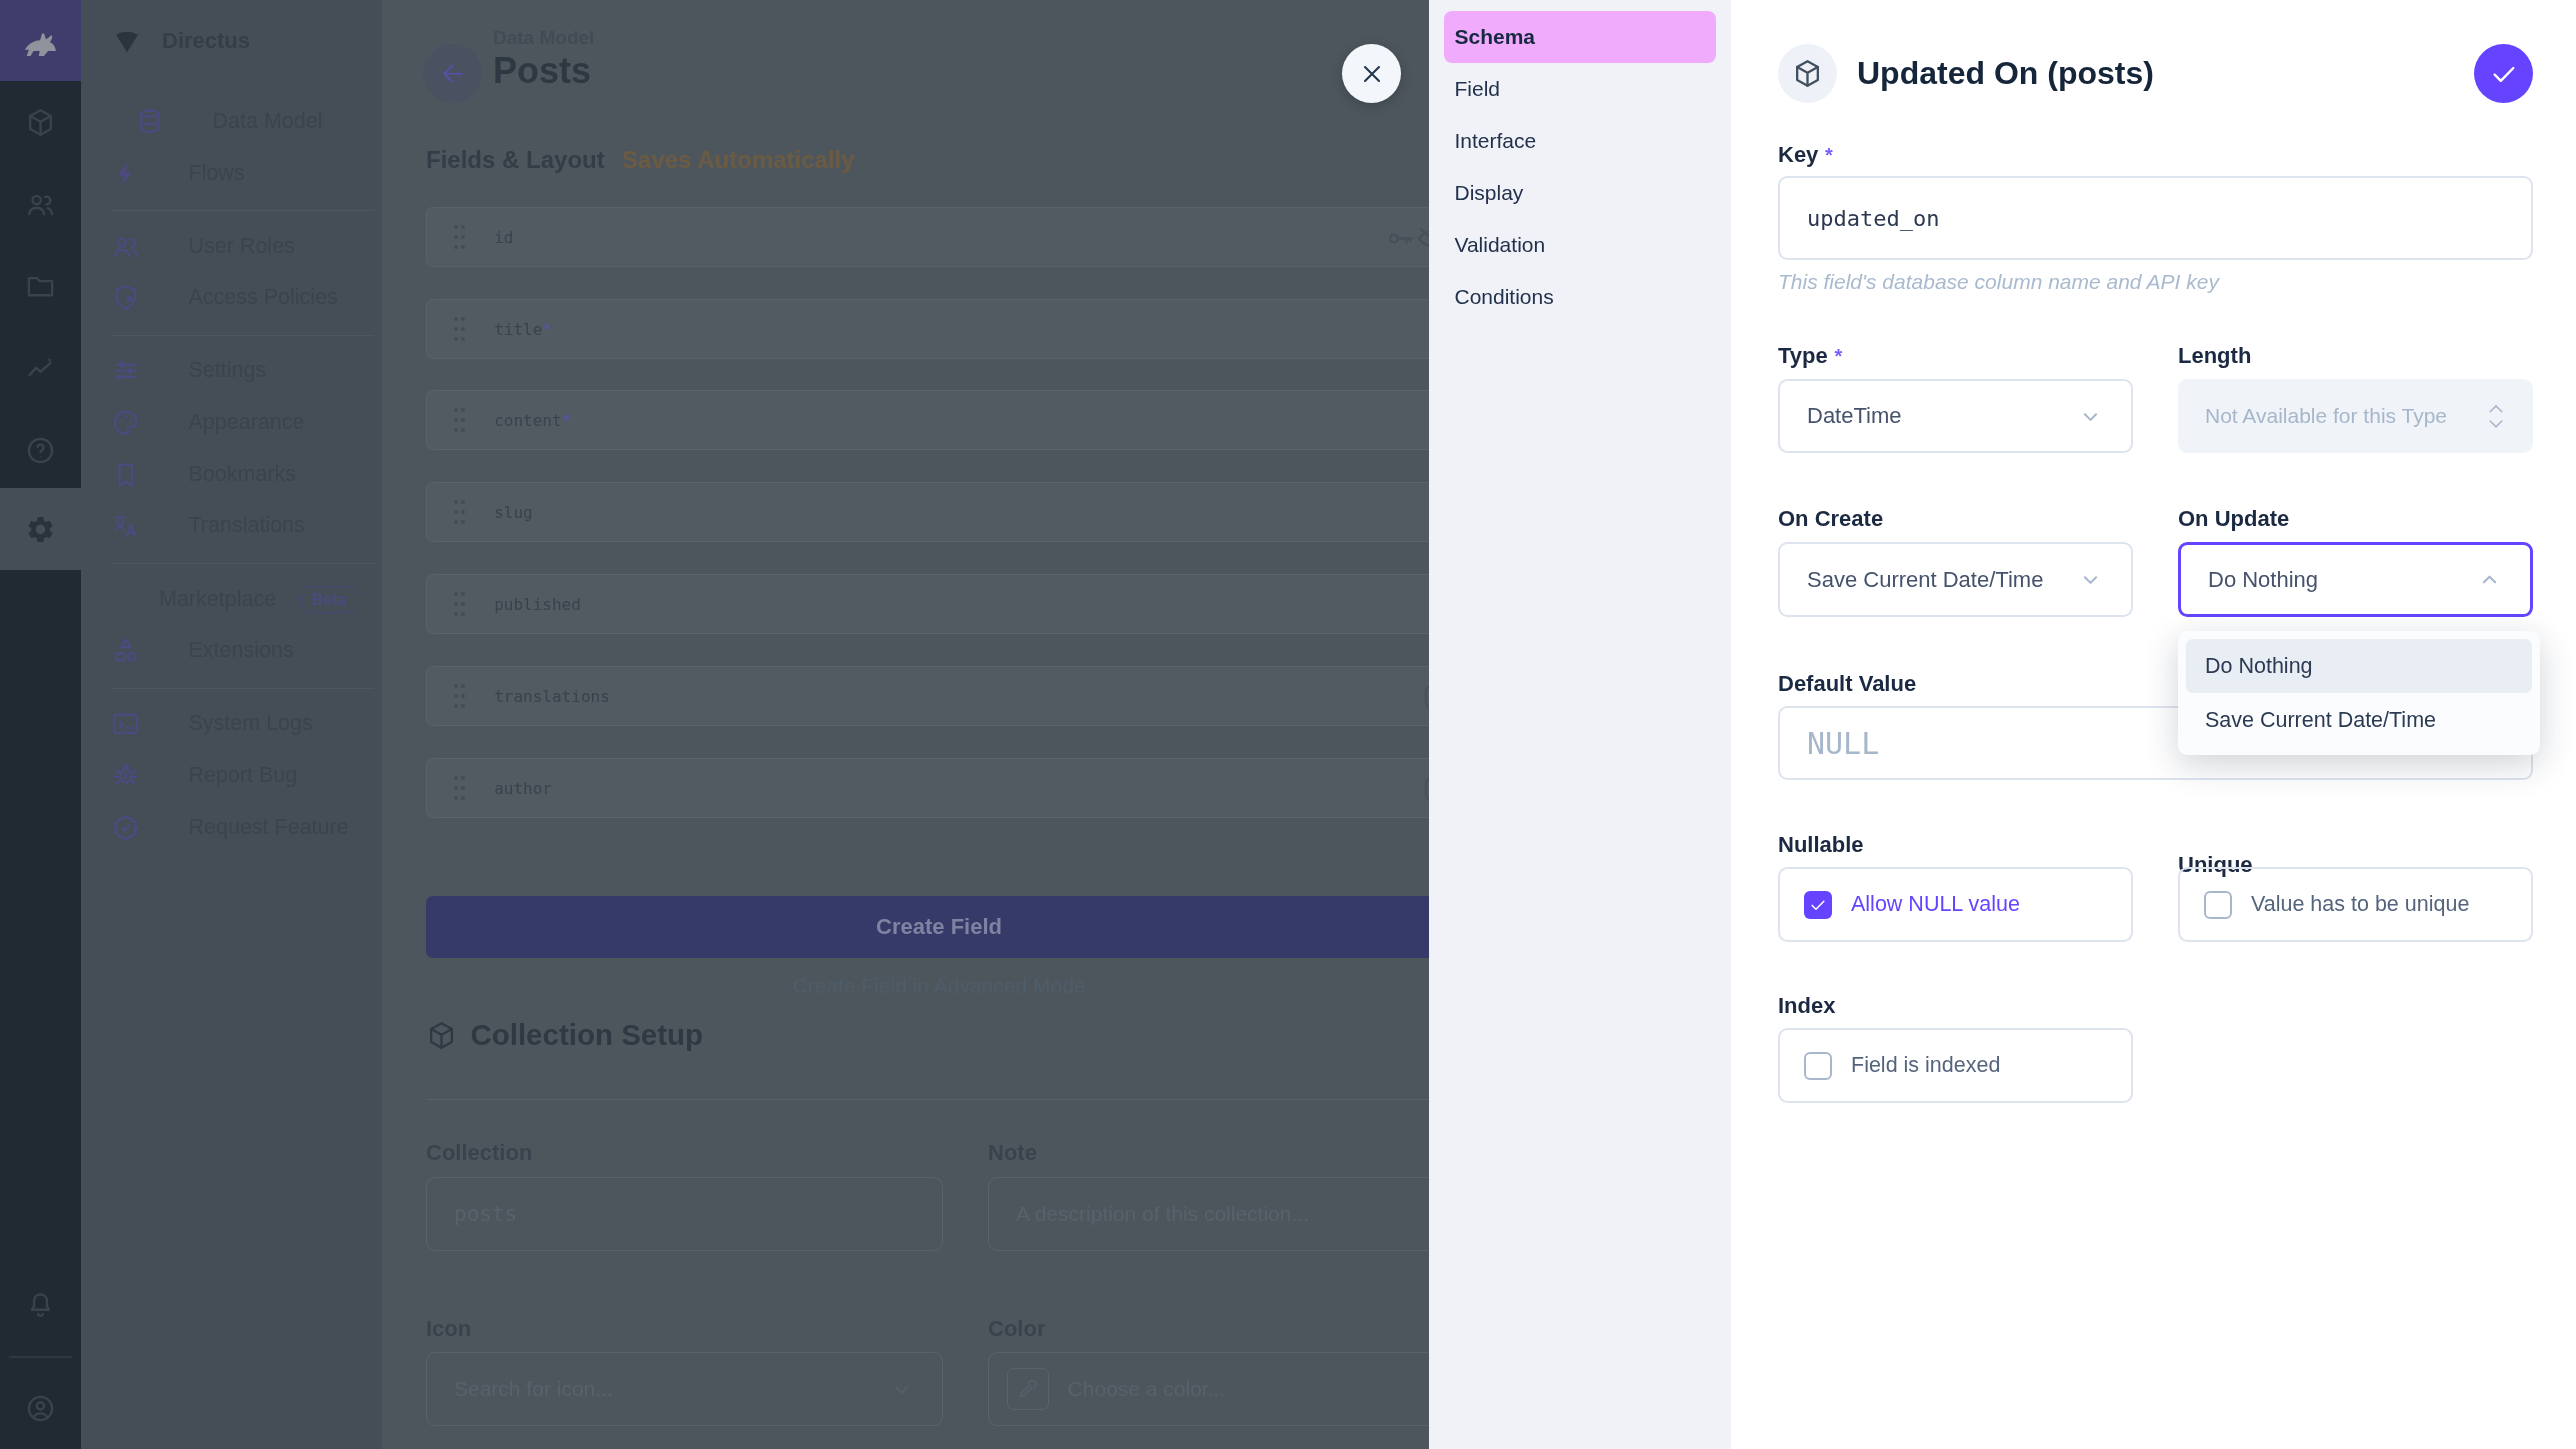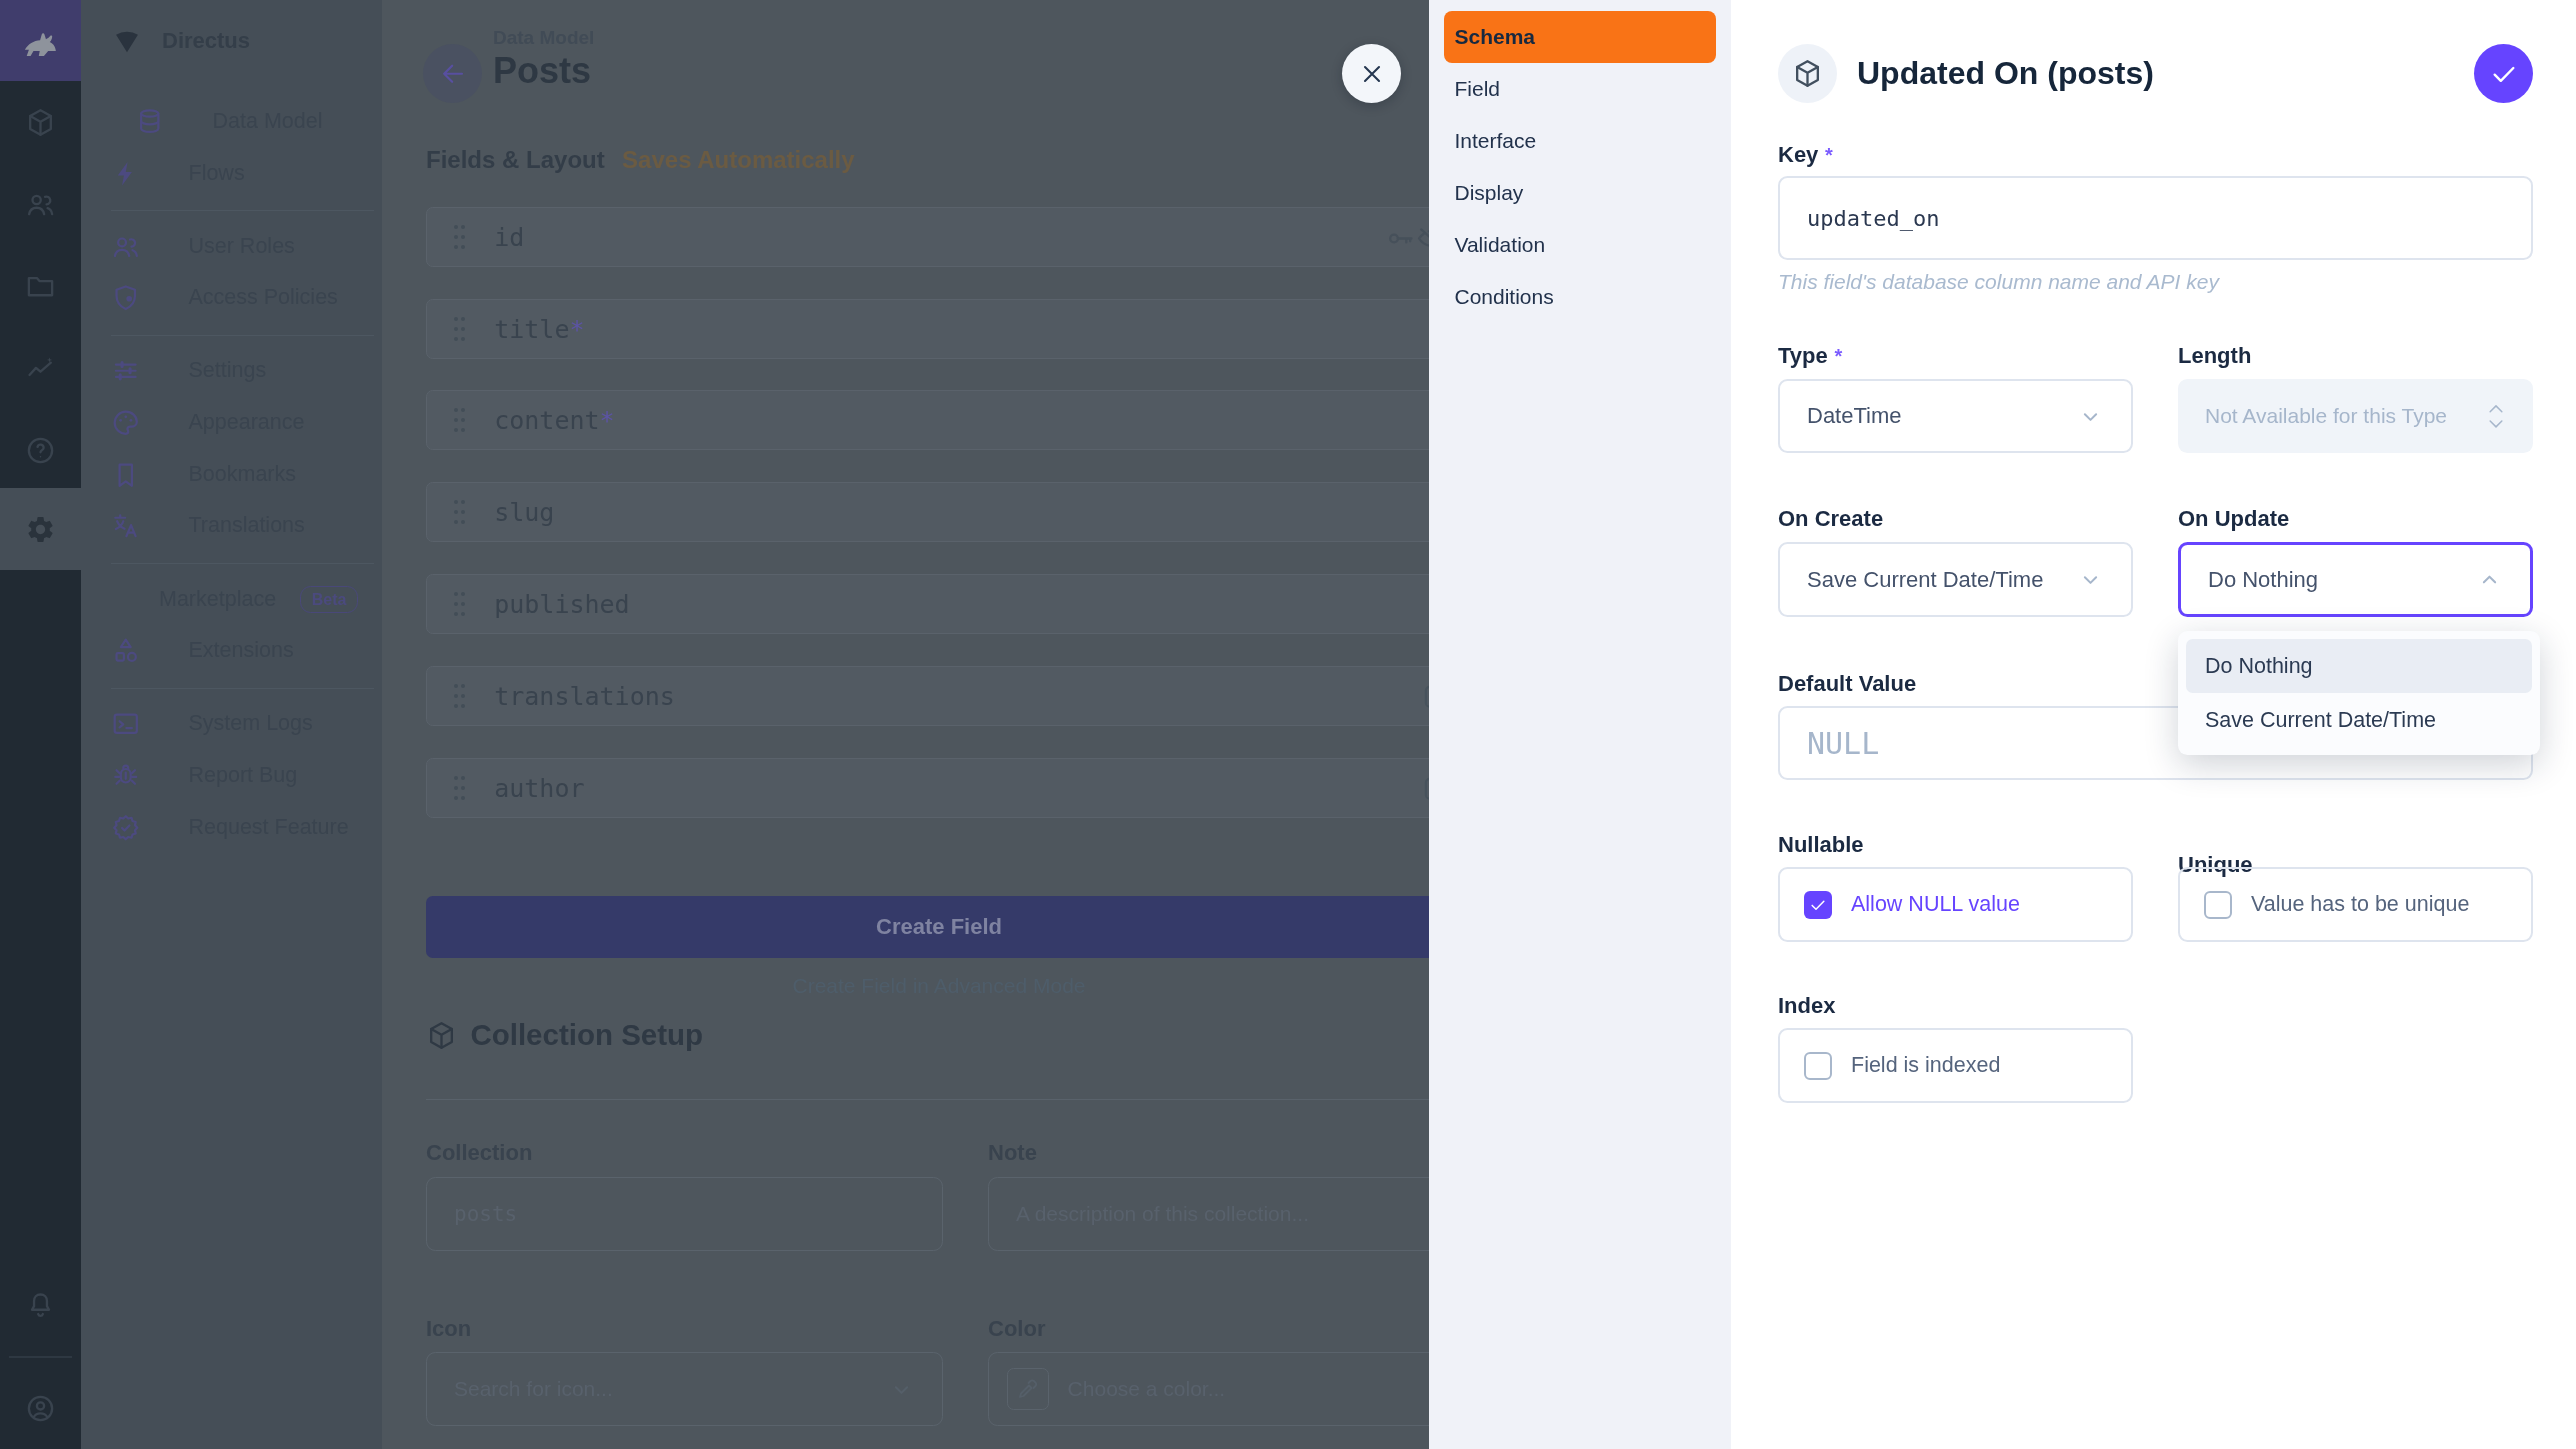--- a/index.html
+++ b/index.html
@@ -42,21 +42,21 @@
   .section-row { position:absolute; left:44px; top:146px; display:flex; gap:17.4px; font-size:24px; font-weight:700; }
   .section-title { color:#333D48; }
   .autosave { color:#6B5B42; font-weight:600; }
   .fcard { position:absolute; left:44px; width:1026px; height:60px; background:#525A62;
     border:1.3px solid #5A626B; border-radius:6.7px; display:flex; align-items:center; }
   .drag { margin-left:27px; width:10.7px; height:27px; position:relative; }
   .drag i { position:absolute; width:4px; height:4px; border-radius:50%; background:#434D57; }
   .drag i:nth-child(1){left:0;top:1.3px}.drag i:nth-child(2){left:6.7px;top:1.3px}
   .drag i:nth-child(3){left:0;top:11.4px}.drag i:nth-child(4){left:6.7px;top:11.4px}
   .drag i:nth-child(5){left:0;top:21.5px}.drag i:nth-child(6){left:6.7px;top:21.5px}
-  .fname { margin-left:29.5px; font-size:25px; color:#39434E; }
+  .fname { margin-left:29.5px; font-size:16px; color:#39434E; }
   .req-star { color:#5C54A4; }
   .trail-ic { position:absolute; color:#46505A; top:14.8px; }
   .create-btn { position:absolute; left:44px; top:896px; width:1026px; height:62px; background:#353A69;
     border:none; border-radius:6.7px; color:#7F83A1; font-size:22px; font-weight:600; font-family:inherit; }
   .advanced-link { position:absolute; left:44px; top:974px; width:1026px; text-align:center;
     font-size:21px; font-weight:500; color:#4E5D6A; }
   .cs-head { position:absolute; left:44px; top:1018px; display:flex; align-items:center; gap:13.4px; color:#2F3944; }
   .cs-title { font-size:29.5px; font-weight:700; }
   .cs-divider { position:absolute; left:44px; top:1099px; width:1026px; height:1.3px; background:#59626B; }
   .dim-label { position:absolute; font-size:22px; font-weight:600; color:#39434E; }
@@ -68,21 +68,21 @@
 
   
   .close-btn { position:absolute; left:1342px; top:44px; width:59px; height:59px; border-radius:50%;
     background:#F3F6FA; border:none; display:flex; align-items:center; justify-content:center; color:#253750; z-index:40;
     box-shadow:0 2.7px 10.7px rgba(10,20,30,.25); }
 
   
   .drawer-nav { position:absolute; left:1429px; top:0; width:302px; height:1449px; background:#F0F2F8; z-index:20; padding-top:11.4px; }
   .dn-item { position:relative; height:52px; margin:0 14.8px; display:flex; align-items:center; padding-left:10.7px;
     font-size:21px; font-weight:500; color:#22324C; border-radius:8px; }
-  .dn-item.active { background:#f97316; color:#172940; font-weight:600; }
+  .dn-item.active { background:#f0abfc; color:#172940; font-weight:600; }
 
   
   .drawer { position:absolute; left:1731px; top:0; width:845px; height:1449px; background:#FFFFFF; z-index:20; }
   .d-abs { position:absolute; }
   .d-header-icon { left:47px; top:44px; width:59px; height:59px; border-radius:50%; background:#EEF2F8;
     display:flex; align-items:center; justify-content:center; color:#42505F; }
   .d-title { left:126px; top:55px; font-size:32px; font-weight:700; color:#16263A; }
   .save-btn { left:743px; top:44px; width:59px; height:59px; border-radius:50%; background:#6644FF;
     border:none; display:flex; align-items:center; justify-content:center; color:#fff; }
   .f-label { font-size:22px; font-weight:600; color:#1B2A42; }

